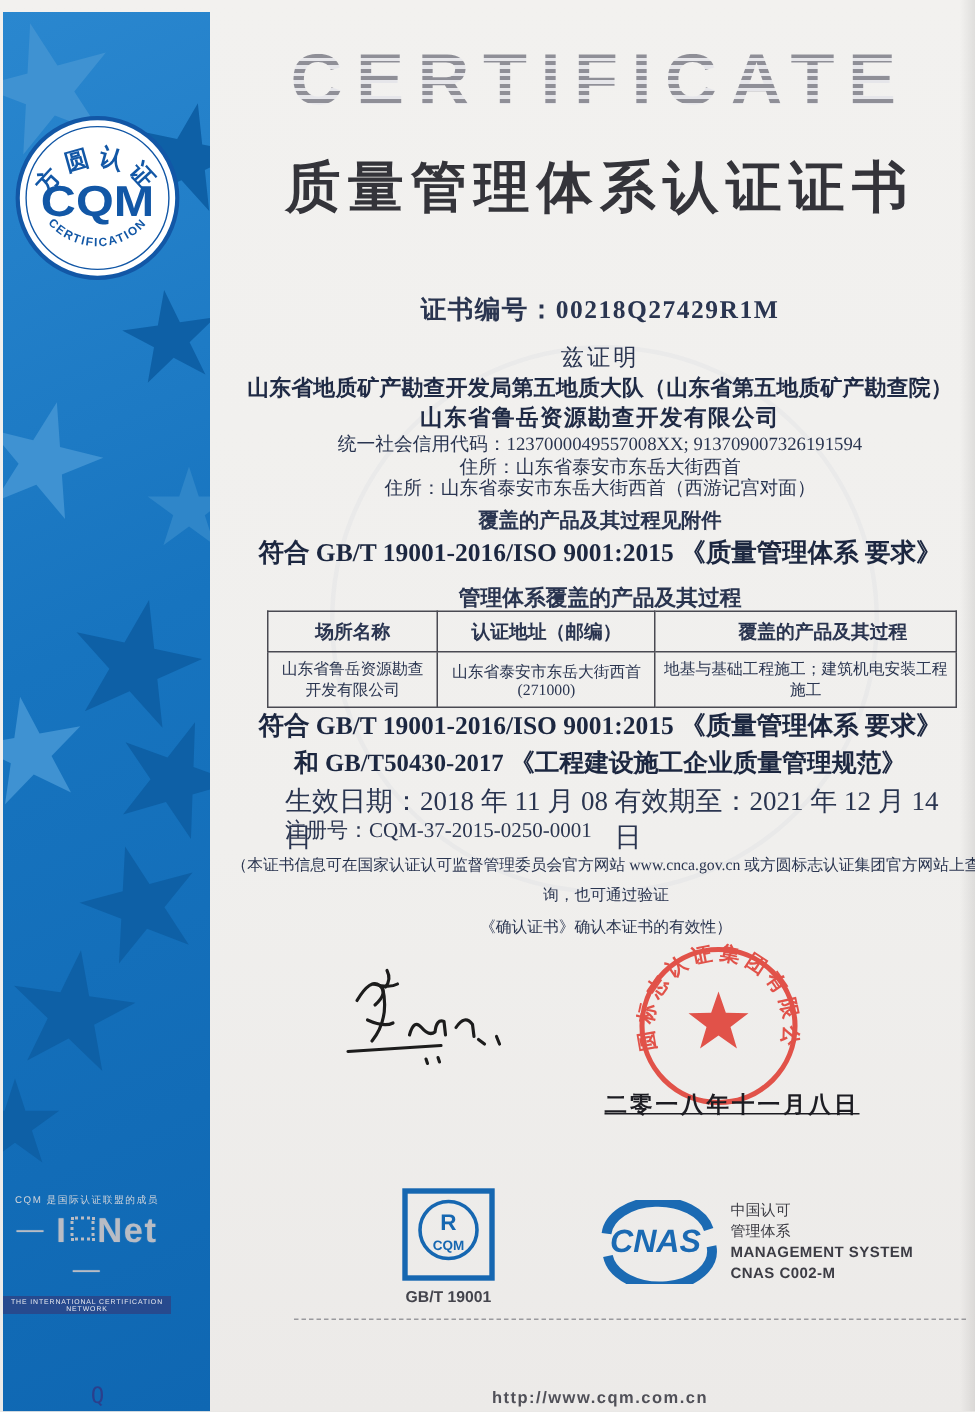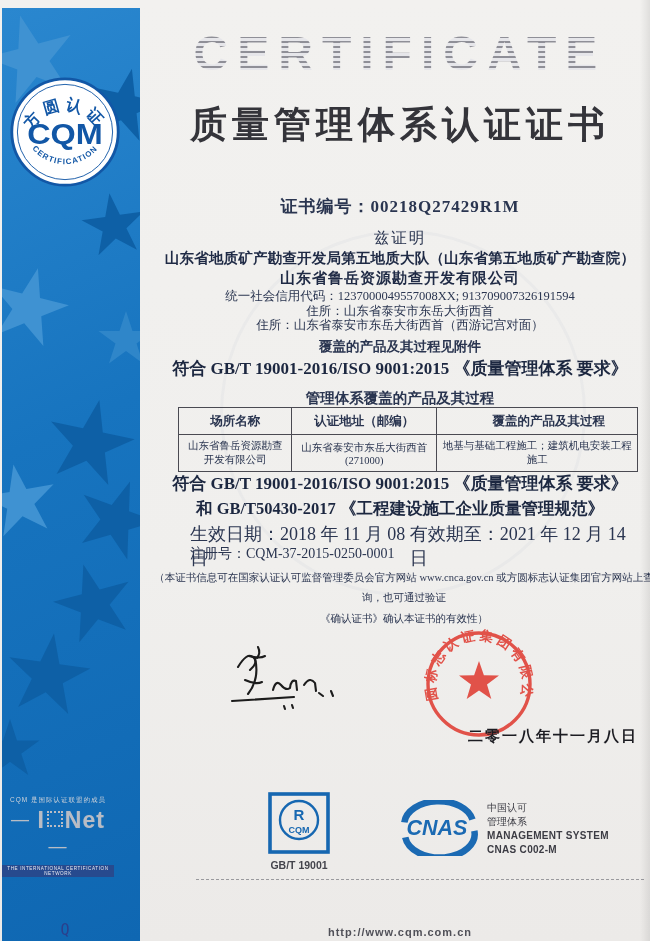--- a/index.html
+++ b/index.html
@@ -42,21 +42,21 @@
   table.scope th{font-size:12.5px;font-weight:bold;height:24px;}
   table.scope td{font-size:10.5px;text-align:center;height:32px;padding:2px 4px;}
   .c1{width:118px;} .c2{width:150px;} .c3{width:188px;padding-left:24px;}
   .std2a{top:472px;font-size:17px;font-weight:bold;color:#1c2740;}
   .std2b{top:498px;font-size:16.5px;font-weight:bold;color:#1c2740;}
   .daterow{position:absolute;left:40px;top:522px;width:440px;display:flex;justify-content:space-between;font-size:18px;color:#2a3550;}
   .regno{position:absolute;left:40px;top:545px;font-size:14px;color:#2a3550;text-align:left;}
   .note{top:568px;font-size:10.5px;line-height:1.95;color:#2a3550;padding:0 4px;}
   .sig{position:absolute;left:68px;top:640px;width:130px;height:75px;}
   .stamp{position:absolute;left:274px;top:629px;width:110px;height:110px;opacity:.92;}
-  .issuedate{position:absolute;left:188px;top:727px;width:300px;text-align:right;font-size:15px;font-weight:bold;letter-spacing:2px;color:#1c1c22;}
+  .issuedate{position:absolute;left:188px;top:727px;width:300px;text-align:center;font-size:15px;font-weight:bold;letter-spacing:2px;color:#1c1c22;text-decoration:underline;}
   .cqmmark{position:absolute;left:117px;top:791px;width:64px;height:64px;}
   .gbt{position:absolute;left:109px;top:859px;width:80px;text-align:center;font-family:"Liberation Sans",sans-serif;font-size:10.5px;font-weight:bold;color:#44444c;}
   .cnaslogo{position:absolute;left:244px;top:800px;width:86px;height:56px;}
   .cnastext{position:absolute;left:337px;top:801px;font-family:"Liberation Sans",sans-serif;font-size:10px;line-height:14px;color:#3c3c44;text-align:left;}
   .cnastext .en{font-weight:bold;letter-spacing:.3px;}
   .divider{position:absolute;left:46px;top:879px;width:448px;border-top:1px dashed #9a9a9e;}
   .orgname{top:886px;font-size:21px;font-weight:bold;letter-spacing:7px;color:#3f3f45;font-family:"Liberation Sans",sans-serif;}
   .footaddr{top:914px;font-size:10px;color:#55555c;font-family:"Liberation Sans",sans-serif;}
   .footurl{top:926px;font-size:11px;font-weight:bold;letter-spacing:1px;color:#505058;font-family:"Liberation Sans",sans-serif;}
   .ghost{position:absolute;left:70px;top:230px;width:360px;height:360px;border:3px solid rgba(120,140,180,0.05);border-radius:50%;}

